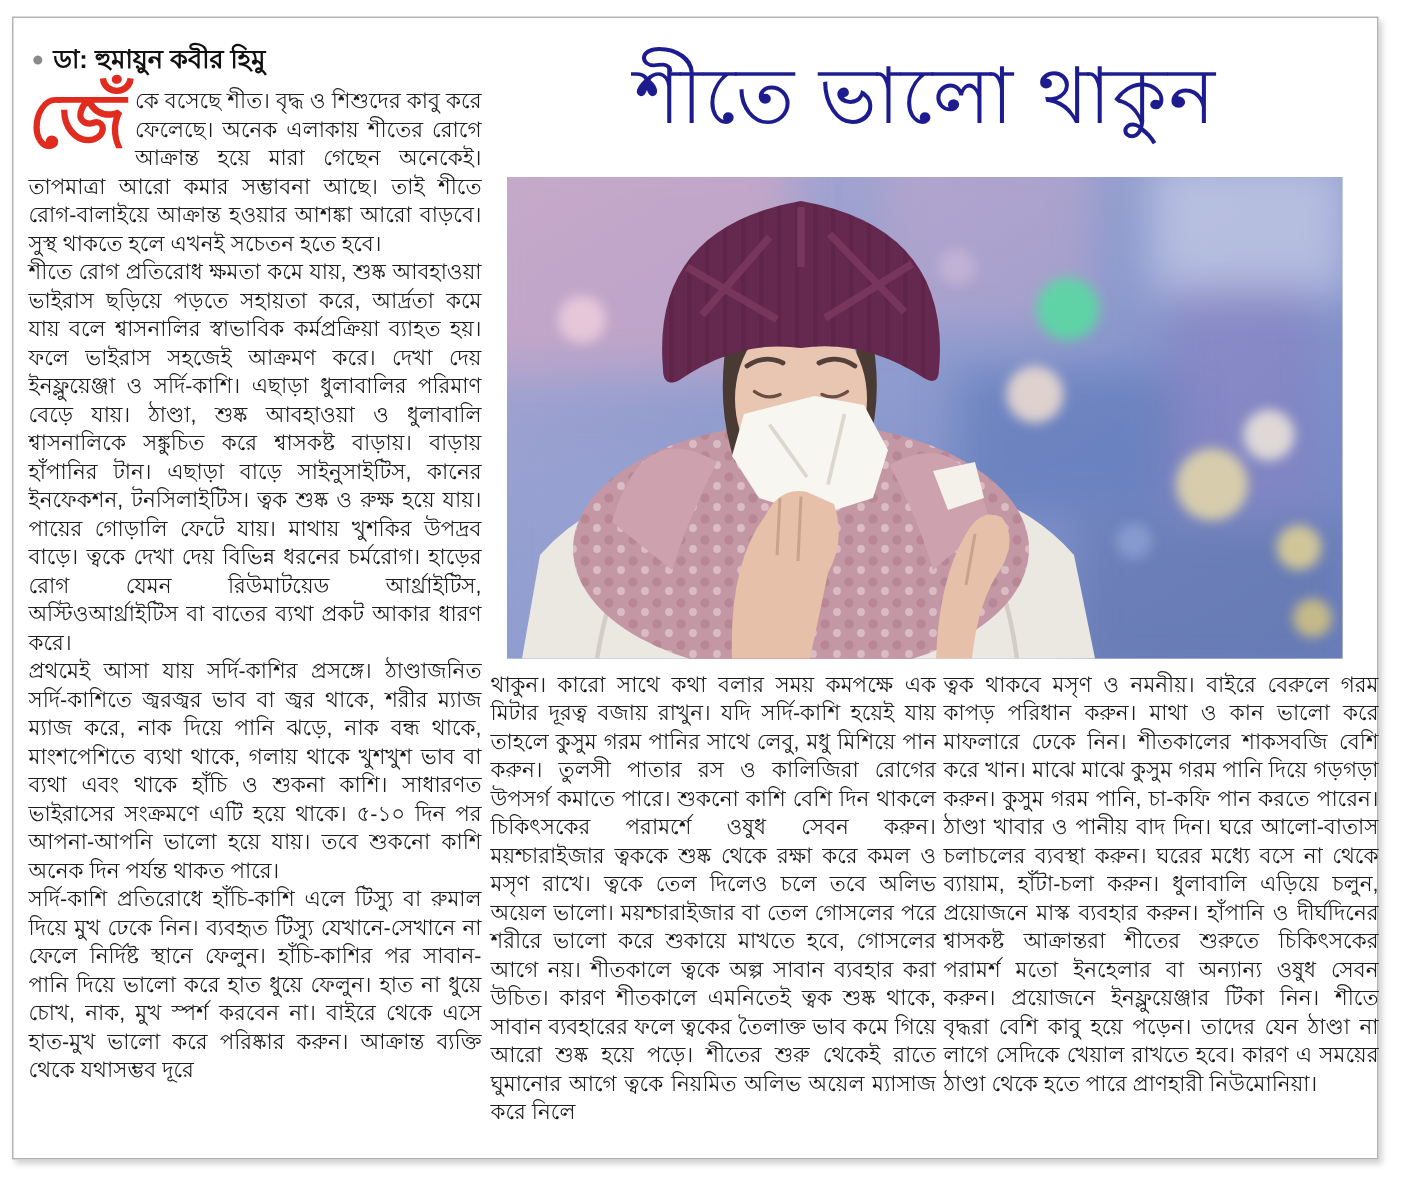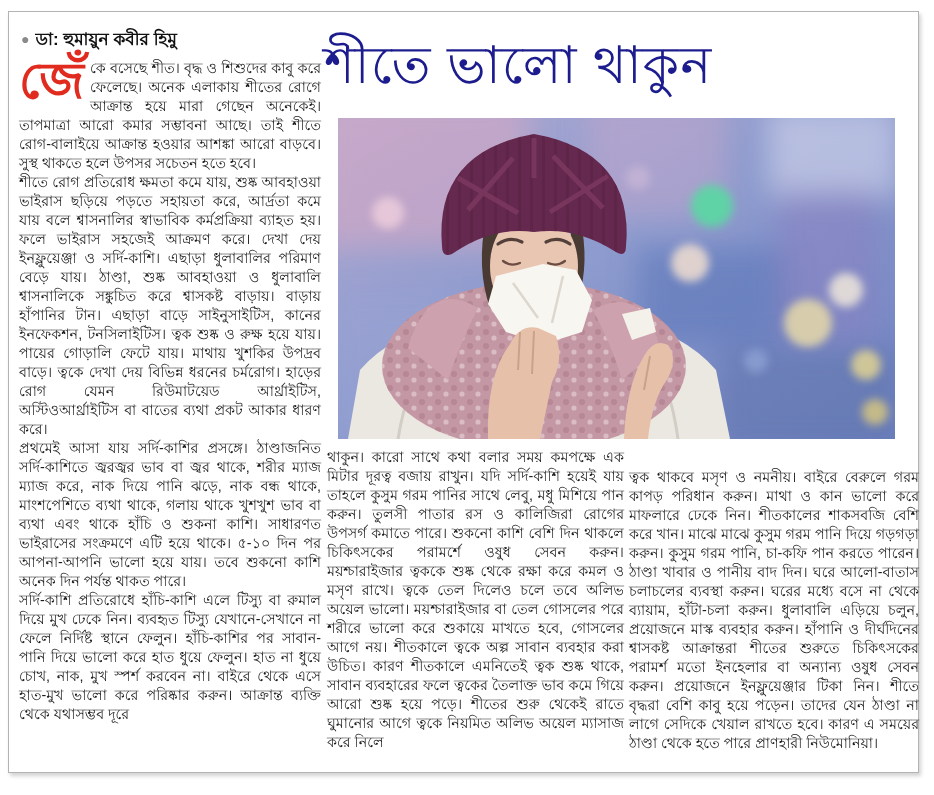--- a/index.html
+++ b/index.html
@@ -22,44 +22,44 @@
     font-size:14.3px;line-height:1.33;text-align:justify;color:#1c1c1c;
   }
   .bodytext p{margin:0;}
   .col-left{position:absolute;left:10px;top:47px;width:302px;}
   .dropcap{
     float:left;font-size:50px;line-height:40px;font-weight:bold;
     color:#e02b1e;margin:2px 6px 0 0;
   }
   .headline{
     position:absolute;left:315px;top:8px;width:586px;height:92px;
-    text-align:left;font-size:52px;line-height:90px;font-weight:500;
+    text-align:center;font-size:52px;line-height:90px;font-weight:500;
     color:#1c1c8e;letter-spacing:1px;white-space:nowrap;
   }
   .photo{
     position:absolute;left:329px;top:106px;width:557px;height:321px;
     overflow:hidden;background:#8e9ccf;
   }
   .photo svg{display:block;}
   .col-mid{position:absolute;left:318px;top:436px;width:297px;}
-  .col-right{position:absolute;left:620px;top:456px;width:290px;}
+  .col-right{position:absolute;left:620px;top:436px;width:290px;}
 </style>
 </head>
 <body>
 
 <div class="frame">
 
   <div class="byline">
     <span class="bullet">●</span><span>ডা: হুমায়ুন কবীর হিমু</span>
   </div>
 
   <div class="headline">শীতে ভালো থাকুন</div>
 
   <div class="col-left bodytext">
-    <p><span class="dropcap">জেঁ</span><span>কে বসেছে শীত। বৃদ্ধ ও শিশুদের কাবু করে ফেলেছে। অনেক এলাকায় শীতের রোগে আক্রান্ত হয়ে মারা গেছেন অনেকেই। তাপমাত্রা আরো কমার সম্ভাবনা আছে। তাই শীতে রোগ-বালাইয়ে আক্রান্ত হওয়ার আশঙ্কা আরো বাড়বে। সুস্থ থাকতে হলে উপসর সচেতন হতে হবে।</span></p>
+    <p><span class="dropcap">জেঁ</span><span>কে বসেছে শীত। বৃদ্ধ ও শিশুদের কাবু করে ফেলেছে। অনেক এলাকায় শীতের রোগে আক্রান্ত হয়ে মারা গেছেন অনেকেই। তাপমাত্রা আরো কমার সম্ভাবনা আছে। তাই শীতে রোগ-বালাইয়ে আক্রান্ত হওয়ার আশঙ্কা আরো বাড়বে। সুস্থ থাকতে হলে এখনই সচেতন হতে হবে।</span></p>
     <p>শীতে রোগ প্রতিরোধ ক্ষমতা কমে যায়, শুষ্ক আবহাওয়া ভাইরাস ছড়িয়ে পড়তে সহায়তা করে, আর্দ্রতা কমে যায় বলে শ্বাসনালির স্বাভাবিক কর্মপ্রক্রিয়া ব্যাহত হয়। ফলে ভাইরাস সহজেই আক্রমণ করে। দেখা দেয় ইনফ্লুয়েঞ্জা ও সর্দি-কাশি। এছাড়া ধুলাবালির পরিমাণ বেড়ে যায়। ঠাণ্ডা, শুষ্ক আবহাওয়া ও ধুলাবালি শ্বাসনালিকে সঙ্কুচিত করে শ্বাসকষ্ট বাড়ায়। বাড়ায় হাঁপানির টান। এছাড়া বাড়ে সাইনুসাইটিস, কানের ইনফেকশন, টনসিলাইটিস। ত্বক শুষ্ক ও রুক্ষ হয়ে যায়। পায়ের গোড়ালি ফেটে যায়। মাথায় খুশকির উপদ্রব বাড়ে। ত্বকে দেখা দেয় বিভিন্ন ধরনের চর্মরোগ। হাড়ের রোগ যেমন রিউমাটয়েড আর্থ্রাইটিস, অস্টিওআর্থ্রাইটিস বা বাতের ব্যথা প্রকট আকার ধারণ করে।</p>
     <p>প্রথমেই আসা যায় সর্দি-কাশির প্রসঙ্গে। ঠাণ্ডাজনিত সর্দি-কাশিতে জ্বরজ্বর ভাব বা জ্বর থাকে, শরীর ম্যাজ ম্যাজ করে, নাক দিয়ে পানি ঝড়ে, নাক বন্ধ থাকে, মাংশপেশিতে ব্যথা থাকে, গলায় থাকে খুশখুশ ভাব বা ব্যথা এবং থাকে হাঁচি ও শুকনা কাশি। সাধারণত ভাইরাসের সংক্রমণে এটি হয়ে থাকে। ৫-১০ দিন পর আপনা-আপনি ভালো হয়ে যায়। তবে শুকনো কাশি অনেক দিন পর্যন্ত থাকত পারে।</p>
     <p>সর্দি-কাশি প্রতিরোধে হাঁচি-কাশি এলে টিস্যু বা রুমাল দিয়ে মুখ ঢেকে নিন। ব্যবহৃত টিস্যু যেখানে-সেখানে না ফেলে নির্দিষ্ট স্থানে ফেলুন। হাঁচি-কাশির পর সাবান-পানি দিয়ে ভালো করে হাত ধুয়ে ফেলুন। হাত না ধুয়ে চোখ, নাক, মুখ স্পর্শ করবেন না। বাইরে থেকে এসে হাত-মুখ ভালো করে পরিষ্কার করুন। আক্রান্ত ব্যক্তি থেকে যথাসম্ভব দূরে</p>
   </div>
 
   <div class="photo">
     <svg width="557" height="321" viewBox="0 0 557 321" xmlns="http://www.w3.org/2000/svg">
       <defs>
         <linearGradient id="bgGrad" x1="0" y1="0" x2="1" y2="1">
           <stop offset="0" stop-color="#b0a9d2"></stop>

